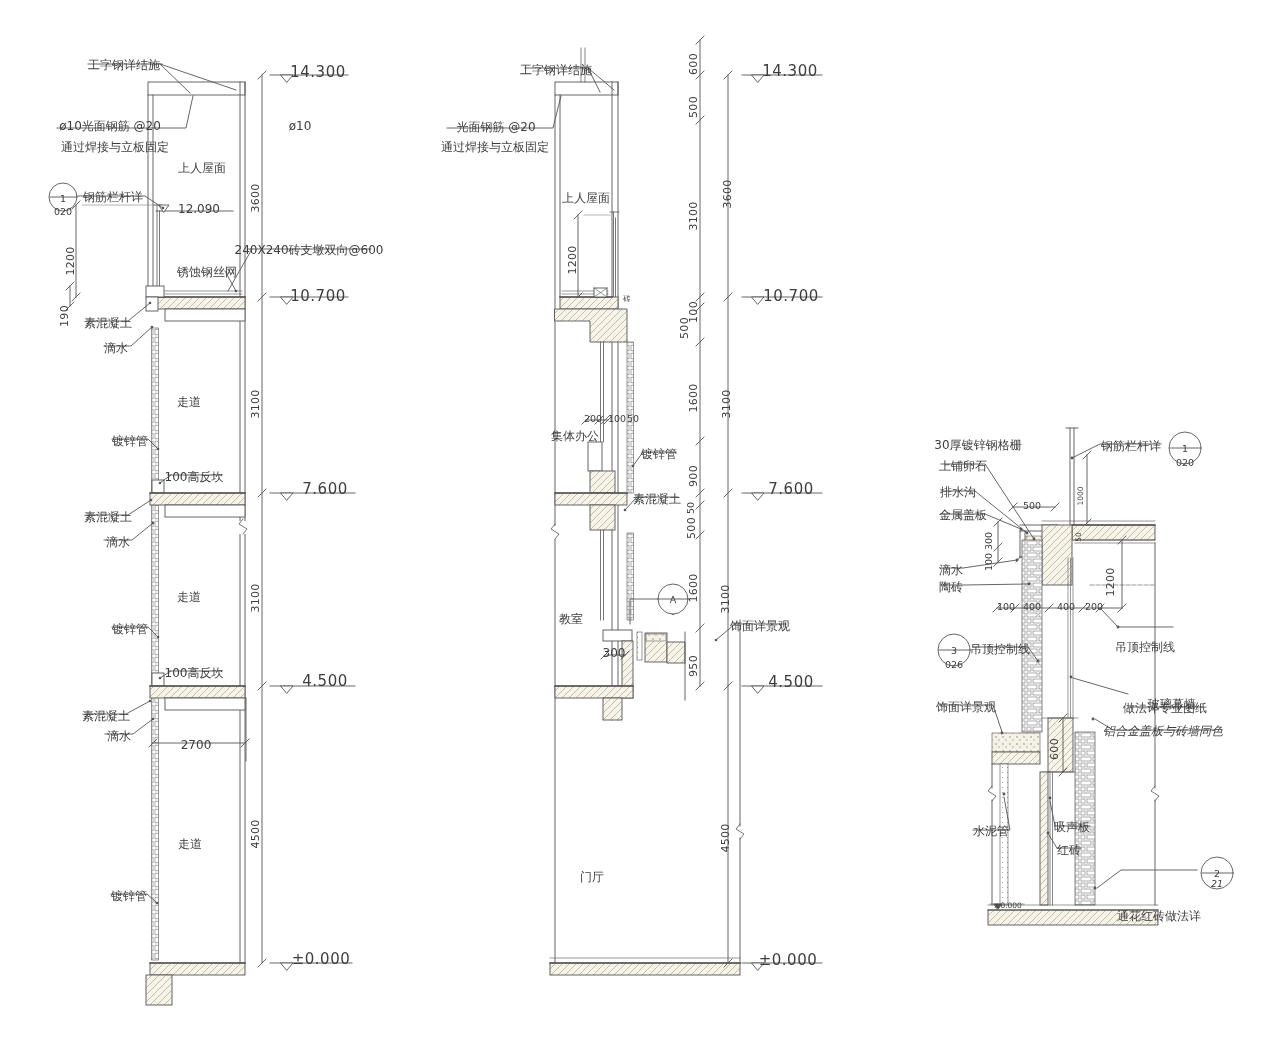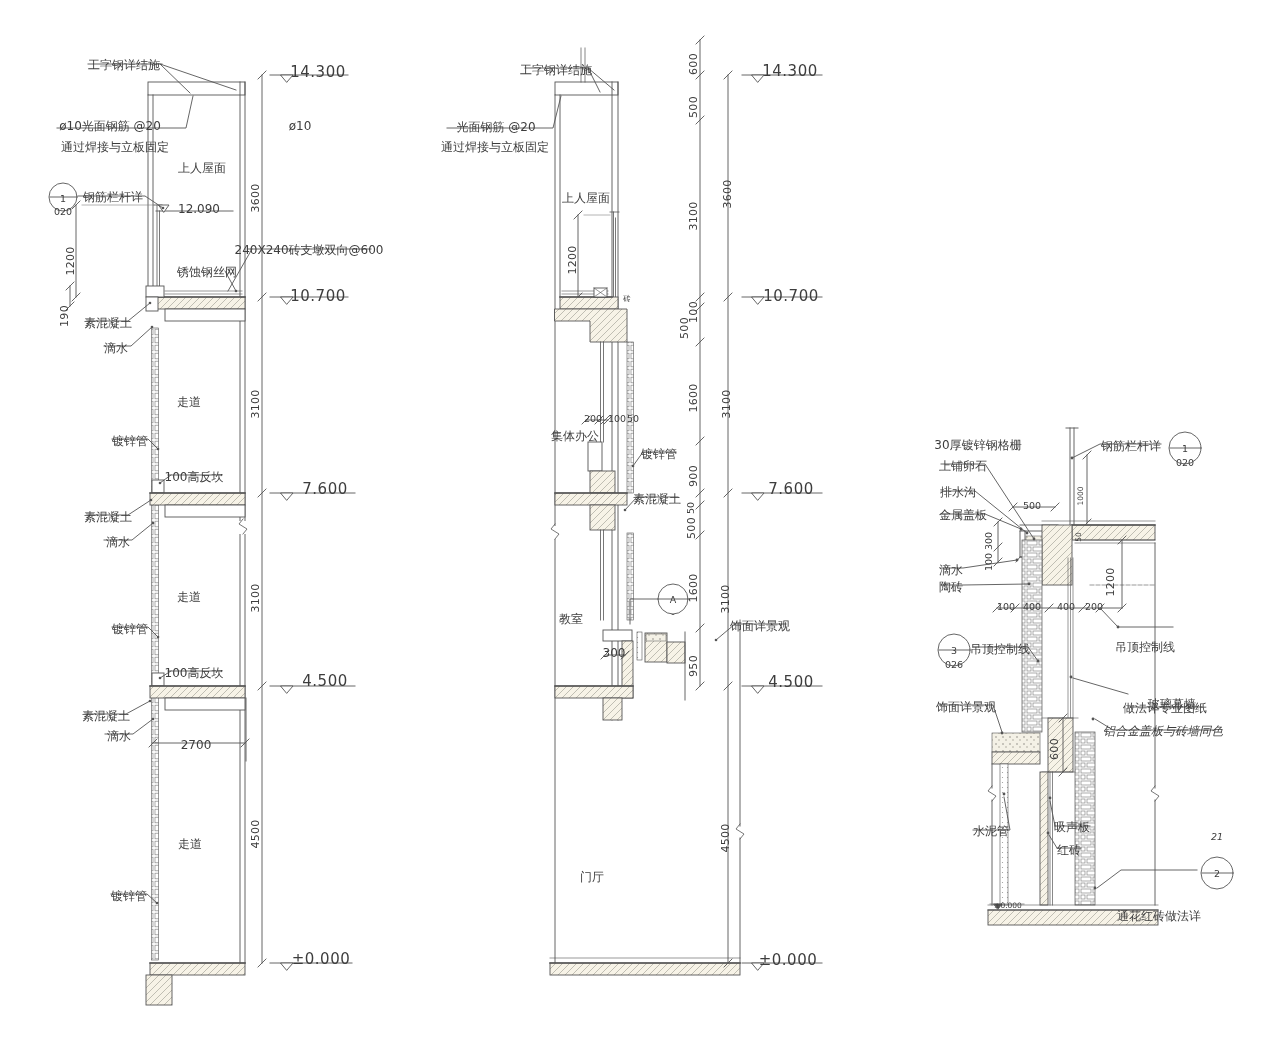--- a/index.html
+++ b/index.html
@@ -475,16 +475,16 @@
       <div class="lbl" style="left: 966px; top: 699px;">饰面详景观</div>
       <div class="lbl" style="left: 1172px; top: 696px;">玻璃幕墙</div>
       <div class="lbl" style="left: 1165px; top: 700px; font-family: Liberation Serif, serif;">做法详专业图纸</div>
       <div class="lbl" style="left: 1163px; top: 723px; font-style: italic;">铝合金盖板与砖墙同色</div>
       <div class="lbl d" style="left: 1054px; top: 741px; transform: translate(-50%, -50%) rotate(-90deg);">600</div>
       <div class="lbl" style="left: 991px; top: 823px;">水泥管</div>
       <div class="lbl" style="left: 1072px; top: 819px;">吸声板</div>
       <div class="lbl" style="left: 1069px; top: 842px;">红砖</div>
       <div class="lbl" style="left: 1159px; top: 908px;">通花红砖做法详</div>
       <div class="lbl s" style="left: 1217px; top: 866px;">2</div>
-      <div class="lbl s" style="left: 1217px; top: 829px; font-style: italic;">21</div>
+      <div class="lbl s" style="left: 1217px; top: 876px; font-style: italic;">21</div>
       <div class="lbl x" style="left: 1008px; top: 898px;">±0.000</div>
     </div>
 </div>
 
 </body></html>

